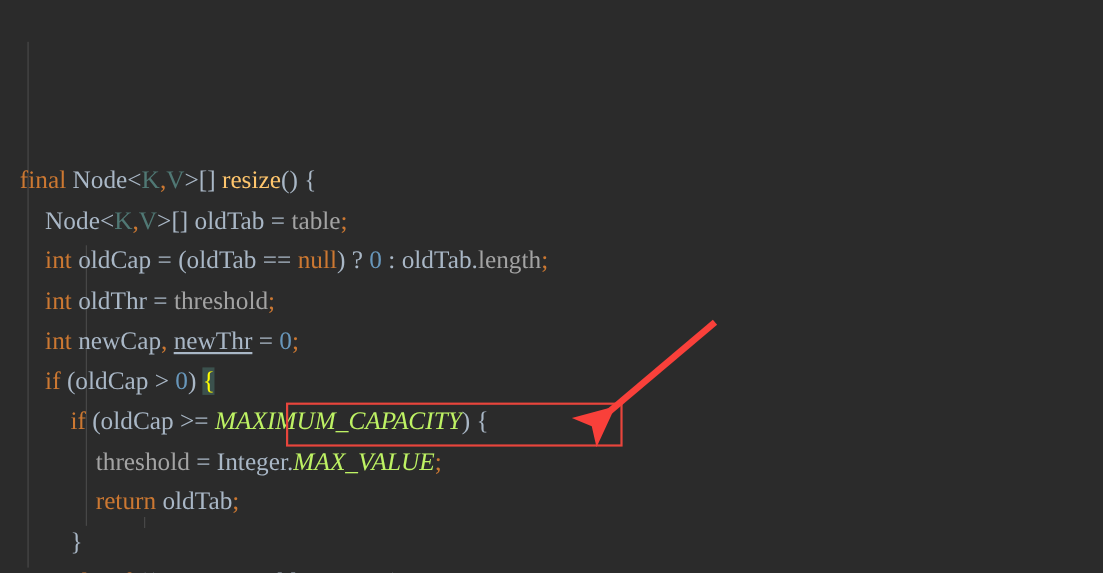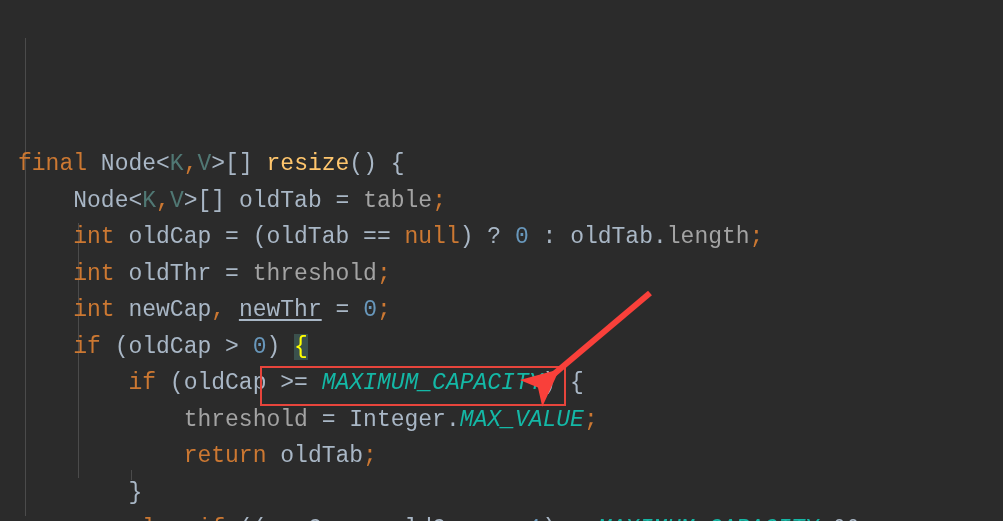--- a/index.html
+++ b/index.html
@@ -6,21 +6,21 @@
     margin: 0;
     padding: 0;
     background: #2b2b2b;
   }
   #screen {
     position: relative;
     width: 1003px;
     height: 521px;
     background: #2b2b2b;
     overflow: hidden;
-    font-family: Liberation Mono, monospace;
+    font-family: Liberation Serif, serif;
   }
 
   
   #editor {
     position: absolute;
     inset: 0;
     font-size: 23px;
     line-height: 36.5px;
     letter-spacing: 0px;
     white-space: pre;
@@ -40,21 +40,21 @@
     background: #4b4b4b;
   }
 
   
   .kw      { color: #cc7832; }            
   .id      { color: #a9b7c6; }            
   .type    { color: #a9b7c6; }
   .gen     { color: #507874; }            
   .method  { color: #ffc66d; }            
   .field   { color: #a3a3a3; }            
-  .sfield  { color: #14b8a6; font-style: italic; }  
+  .sfield  { color: #bef264; font-style: italic; }  
   .num     { color: #6897bb; }
   .semi    { color: #cc7832; }
   .comma   { color: #cc7832; }
   .warnu   { text-decoration: underline; text-decoration-color: #a9b7c6;
              text-underline-offset: 3px; }
   .brace   { color: #ffff00; background: #3b514d; }
 
   
   .redbox {
     position: absolute;

